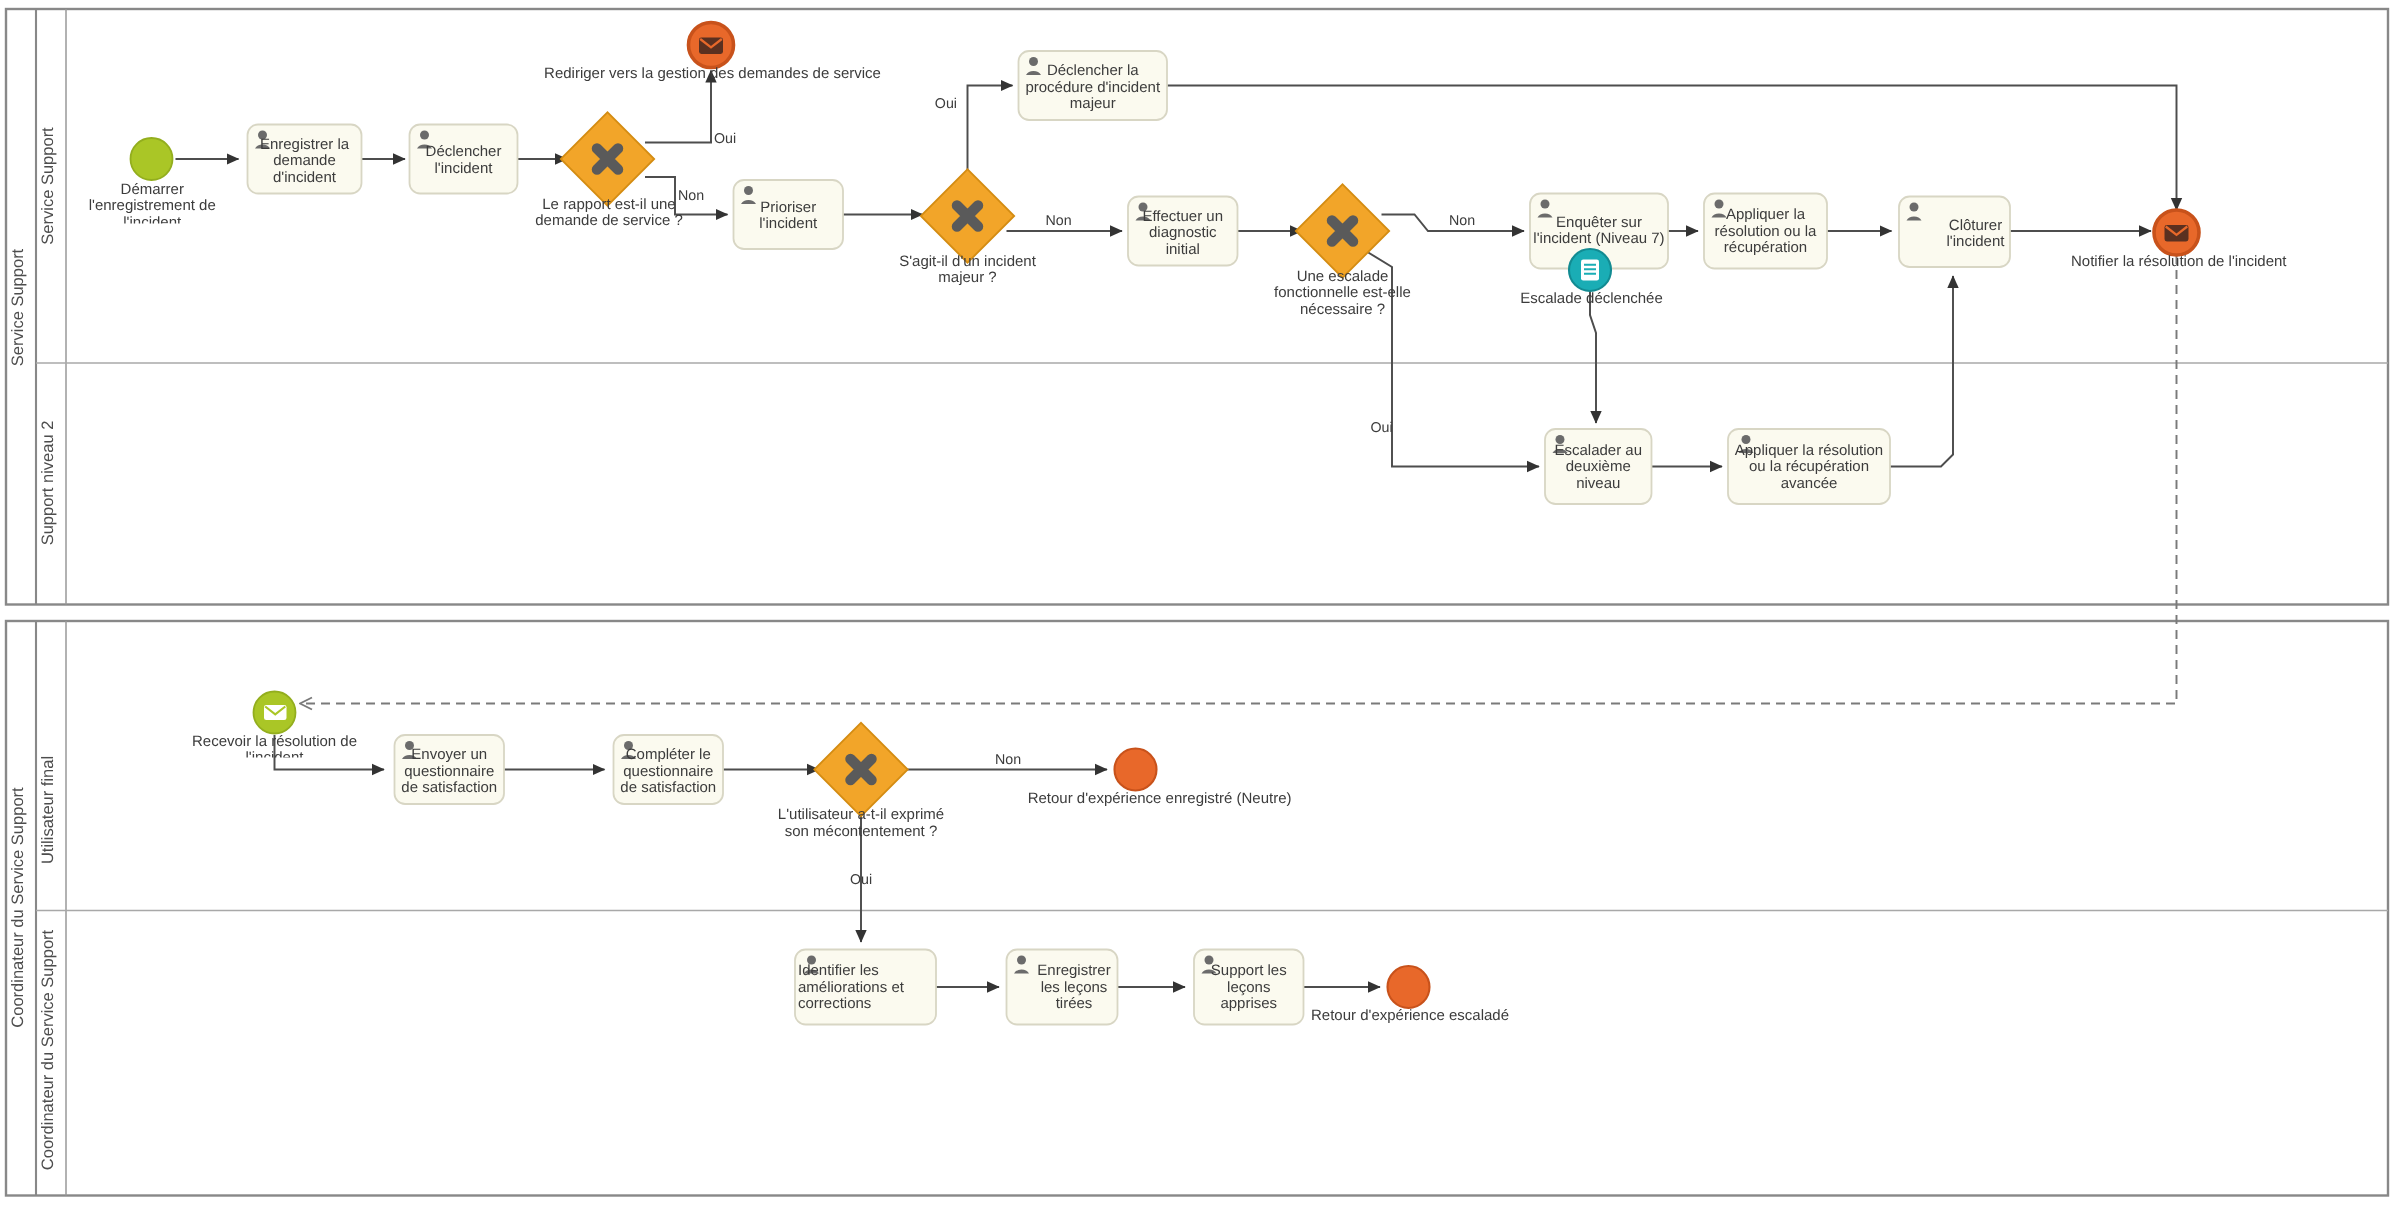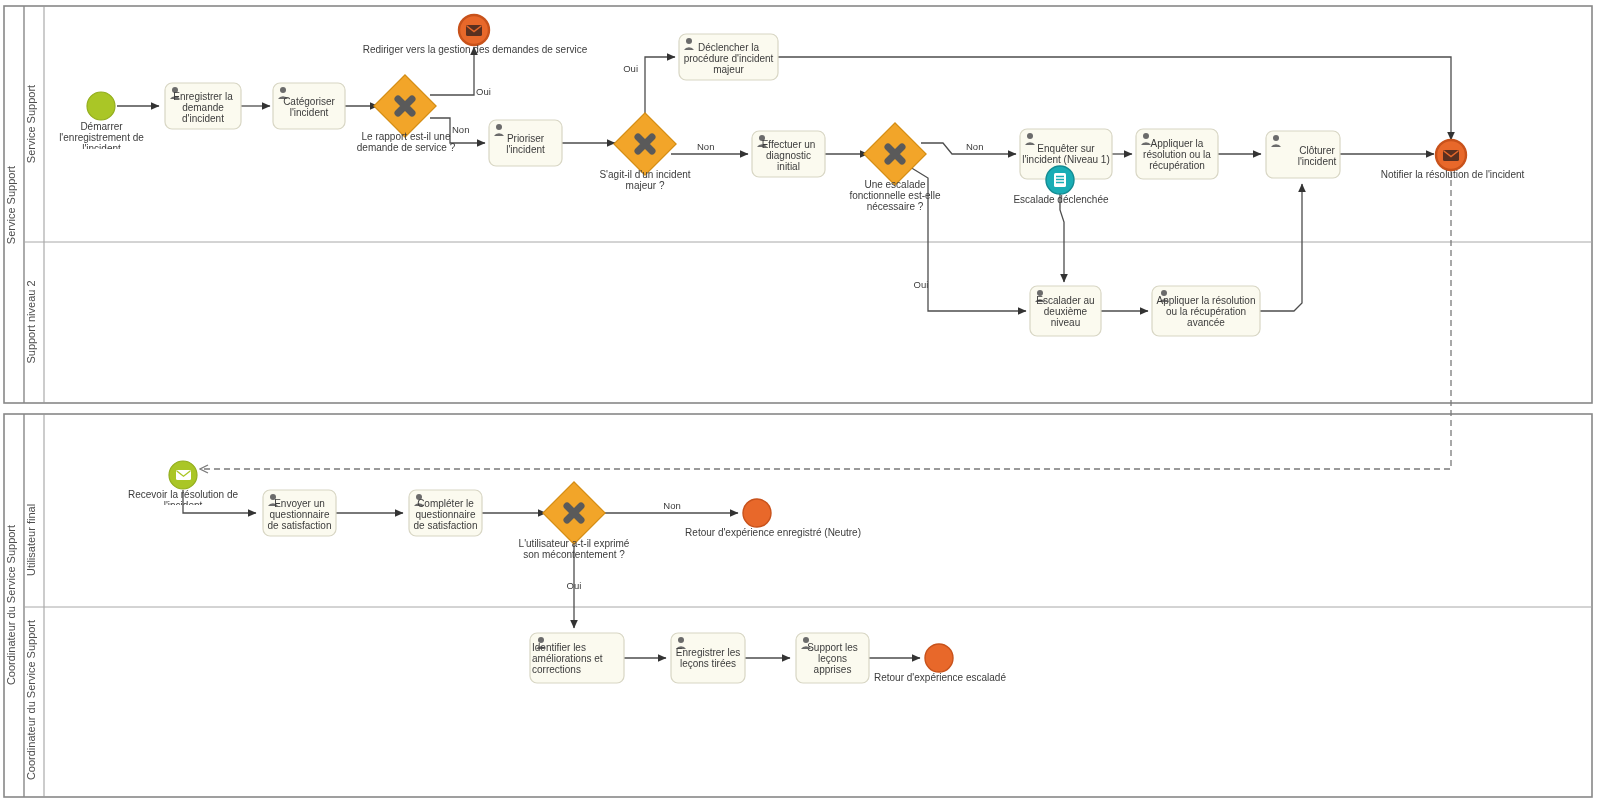--- a/index.html
+++ b/index.html
@@ -174,21 +174,21 @@
   </g>
 
   <g>
     <rect class="task-rect" x="273" y="83" width="72" height="46" rx="7"></rect>
     <g>
       <circle cx="283" cy="90" r="3" fill="#6b6b6b"></circle>
           <path d="M278,99 a5.5,4.5 0 0 1 10,0 z" fill="#6b6b6b"></path>
     </g>
     <foreignObject x="275" y="86" width="68" height="42">
       <div xmlns="http://www.w3.org/1999/xhtml" style="display:flex;align-items:center;justify-content:center;height:100%;text-align:center;font:10px 'Liberation Sans',sans-serif;color:#3c3c3c;line-height:11px;">
-        <span>Catégoriser l'incident</span>
+        <span>Déclencher l'incident</span>
       </div>
     </foreignObject>
   </g>
 
   <g>
     <rect class="task-rect" x="489" y="120" width="73" height="46" rx="7"></rect>
     <g>
       <circle cx="499" cy="127" r="3" fill="#6b6b6b"></circle>
           <path d="M494,136 a5.5,4.5 0 0 1 10,0 z" fill="#6b6b6b"></path>
     </g>
@@ -226,21 +226,21 @@
   </g>
 
   <g>
     <rect class="task-rect" x="1020" y="129" width="92" height="50" rx="7"></rect>
     <g>
       <circle cx="1030" cy="136" r="3" fill="#6b6b6b"></circle>
           <path d="M1025,145 a5.5,4.5 0 0 1 10,0 z" fill="#6b6b6b"></path>
     </g>
     <foreignObject x="1022" y="132" width="88" height="44">
       <div xmlns="http://www.w3.org/1999/xhtml" style="display:flex;align-items:center;justify-content:center;height:100%;text-align:center;font:10px 'Liberation Sans',sans-serif;color:#3c3c3c;line-height:11px;">
-        <span>Enquêter sur l'incident (Niveau 1)</span>
+        <span>Enquêter sur l'incident (Niveau 7)</span>
       </div>
     </foreignObject>
   </g>
 
   <g>
     <rect class="task-rect" x="1136" y="129" width="82" height="50" rx="7"></rect>
     <g>
       <circle cx="1146" cy="136" r="3" fill="#6b6b6b"></circle>
           <path d="M1141,145 a5.5,4.5 0 0 1 10,0 z" fill="#6b6b6b"></path>
     </g>
@@ -329,21 +329,21 @@
     </foreignObject>
   </g>
 
   <g>
     <rect class="task-rect" x="671" y="633" width="74" height="50" rx="7"></rect>
     <g>
       <circle cx="681" cy="640" r="3" fill="#6b6b6b"></circle>
           <path d="M676,649 a5.5,4.5 0 0 1 10,0 z" fill="#6b6b6b"></path>
     </g>
     <foreignObject x="673" y="636" width="70" height="44">
-      <div xmlns="http://www.w3.org/1999/xhtml" style="display:flex;align-items:center;justify-content:center;height:100%;text-align:center;font:10px 'Liberation Sans',sans-serif;color:#3c3c3c;line-height:11px;">
+      <div xmlns="http://www.w3.org/1999/xhtml" style="display:flex;align-items:center;justify-content:center;height:100%;text-align:center;font:10px 'Liberation Sans',sans-serif;color:#3c3c3c;line-height:11px;margin-left:16px;">
         <span>Enregistrer les leçons tirées</span>
       </div>
     </foreignObject>
   </g>
 
   <g>
     <rect class="task-rect" x="796" y="633" width="73" height="50" rx="7"></rect>
     <g>
       <circle cx="806" cy="640" r="3" fill="#6b6b6b"></circle>
           <path d="M801,649 a5.5,4.5 0 0 1 10,0 z" fill="#6b6b6b"></path>

